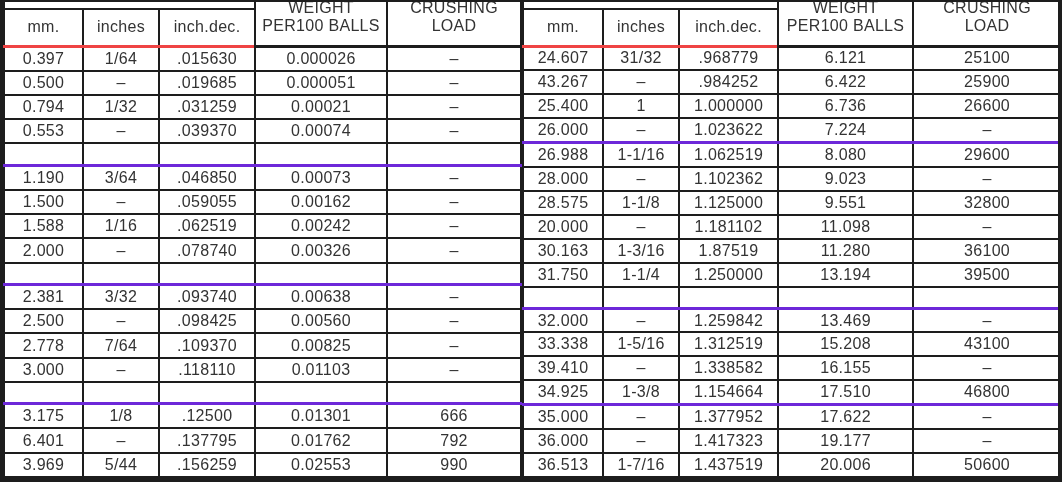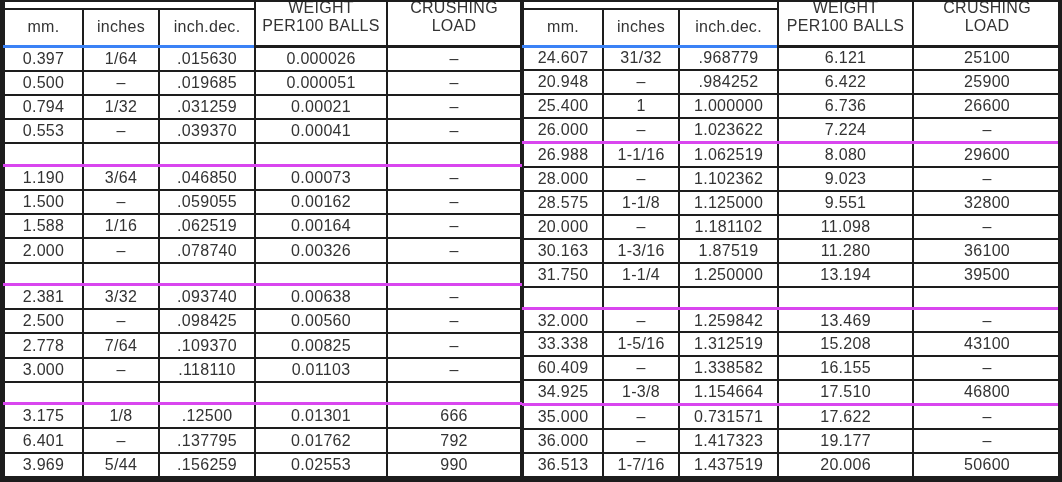--- a/index.html
+++ b/index.html
@@ -52,23 +52,23 @@
   th.span-cell {
     vertical-align: top;
     border-bottom: 3px solid #1d1d1d;
     margin-left: 27px;
   }
   .span-inner {
     margin-top: -3px;
     line-height: 18px;
   }
   tr.sub-row { height: 37px; }
-  tr.sub-row th { border-bottom: 3px solid #3b82f6; }
+  tr.sub-row th { border-bottom: 3px solid #ef4444; }
   tbody tr { height: 18px; }
-  tbody tr.group-top td { border-top: 3px solid #d946ef; }
+  tbody tr.group-top td { border-top: 3px solid #6d28d9; }
 </style>
 </head>
 <body>
 
 <div class="sheet">
 
   <table class="left-half">
     <colgroup>
       <col style="width:79px">
         <col style="width:76px">
@@ -119,21 +119,21 @@
           <td>0.794</td>
           <td>1/32</td>
           <td>.031259</td>
           <td>0.00021</td>
           <td>–</td>
         </tr>
         <tr>
           <td>0.553</td>
           <td>–</td>
           <td>.039370</td>
-          <td>0.00041</td>
+          <td>0.00074</td>
           <td>–</td>
         </tr>
         <tr>
           <td></td>
           <td></td>
           <td></td>
           <td></td>
           <td></td>
         </tr>
         <tr class="group-top">
@@ -147,21 +147,21 @@
           <td>1.500</td>
           <td>–</td>
           <td>.059055</td>
           <td>0.00162</td>
           <td>–</td>
         </tr>
         <tr>
           <td>1.588</td>
           <td>1/16</td>
           <td>.062519</td>
-          <td>0.00164</td>
+          <td>0.00242</td>
           <td>–</td>
         </tr>
         <tr>
           <td>2.000</td>
           <td>–</td>
           <td>.078740</td>
           <td>0.00326</td>
           <td>–</td>
         </tr>
         <tr>
@@ -264,21 +264,21 @@
     </thead>
     <tbody>
         <tr>
           <td>24.607</td>
           <td>31/32</td>
           <td>.968779</td>
           <td>6.121</td>
           <td>25100</td>
         </tr>
         <tr>
-          <td>20.948</td>
+          <td>43.267</td>
           <td>–</td>
           <td>.984252</td>
           <td>6.422</td>
           <td>25900</td>
         </tr>
         <tr>
           <td>25.400</td>
           <td>1</td>
           <td>1.000000</td>
           <td>6.736</td>
@@ -348,37 +348,37 @@
           <td>–</td>
         </tr>
         <tr>
           <td>33.338</td>
           <td>1-5/16</td>
           <td>1.312519</td>
           <td>15.208</td>
           <td>43100</td>
         </tr>
         <tr>
-          <td>60.409</td>
+          <td>39.410</td>
           <td>–</td>
           <td>1.338582</td>
           <td>16.155</td>
           <td>–</td>
         </tr>
         <tr>
           <td>34.925</td>
           <td>1-3/8</td>
           <td>1.154664</td>
           <td>17.510</td>
           <td>46800</td>
         </tr>
         <tr class="group-top">
           <td>35.000</td>
           <td>–</td>
-          <td>0.731571</td>
+          <td>1.377952</td>
           <td>17.622</td>
           <td>–</td>
         </tr>
         <tr>
           <td>36.000</td>
           <td>–</td>
           <td>1.417323</td>
           <td>19.177</td>
           <td>–</td>
         </tr>

